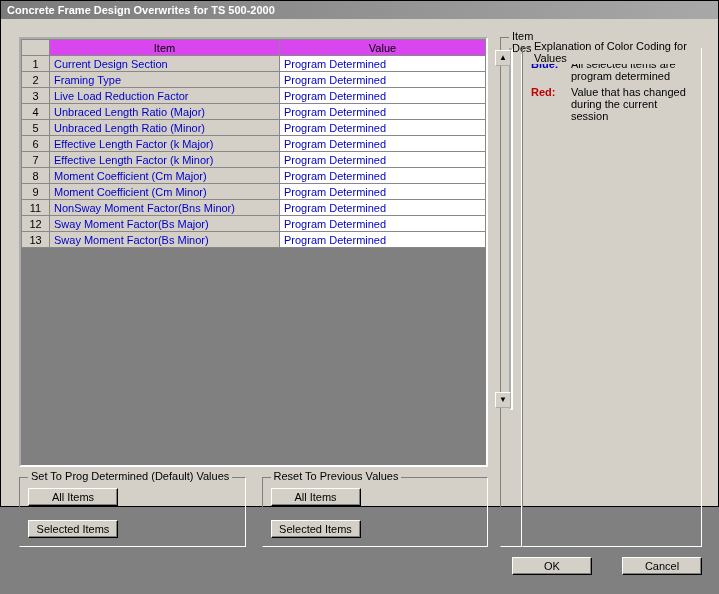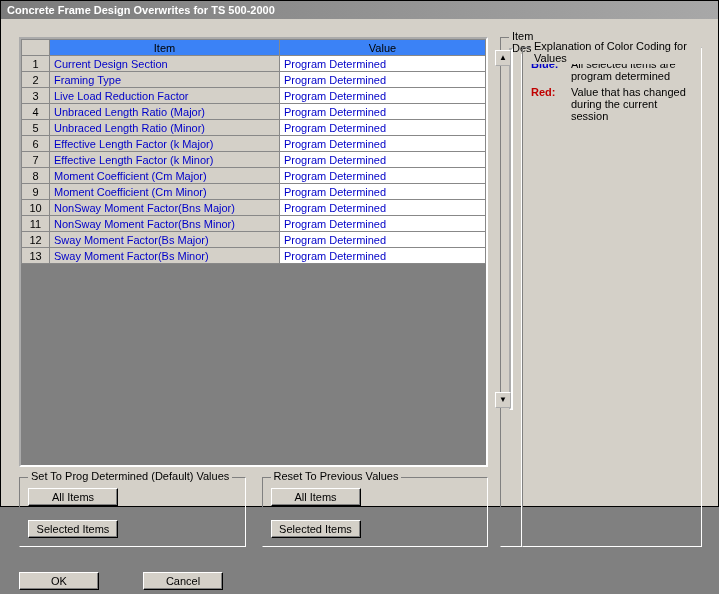--- a/index.html
+++ b/index.html
@@ -51,21 +51,21 @@
   background: #fff;
   table-layout: fixed;
 }
 .grid th, .grid td {
   border: 1px solid #888;
   padding: 1px 4px;
   height: 16px;
   font-size: 11px;
 }
 .grid th {
-  background: #3b82f6;
+  background: #d946ef;
   font-weight: normal;
   color: #000;
   text-align: center;
 }
 .grid .rownum {
   width: 26px;
   background: #d4d0c8;
   text-align: center;
   color: #000;
 }
@@ -150,23 +150,23 @@
   border-left-color: #fff;
   box-shadow: inset -1px -1px #808080, inset 1px 1px #d4d0c8;
   padding: 2px 0;
   font-size: 11px;
   width: 90px;
   text-align: center;
   cursor: pointer;
 }
 .ok-cancel {
   display: flex;
-  gap: 44px;
-  justify-content: flex-start;
-  margin-top: 25px;
+  gap: 30px;
+  justify-content: flex-end;
+  margin-top: 10px;
 }
 .ok-cancel .btn { width: 80px; }
 </style>
 </head>
 <body>
 
 <div class="window">
   <div class="titlebar">Concrete Frame Design Overwrites for TS 500-2000</div>
 
   <div class="content">
@@ -226,25 +226,20 @@
                   <td class="rownum">8</td>
                   <td class="itemcell">Moment Coefficient (Cm Major)</td>
                   <td class="valcell">Program Determined</td>
                 </tr>
                 <tr>
                   <td class="rownum">9</td>
                   <td class="itemcell">Moment Coefficient (Cm Minor)</td>
                   <td class="valcell">Program Determined</td>
                 </tr>
                 <tr>
-                  <td class="rownum">10</td>
-                  <td class="itemcell">NonSway Moment Factor(Bns Major)</td>
-                  <td class="valcell">Program Determined</td>
-                </tr>
-                <tr>
                   <td class="rownum">11</td>
                   <td class="itemcell">NonSway Moment Factor(Bns Minor)</td>
                   <td class="valcell">Program Determined</td>
                 </tr>
                 <tr>
                   <td class="rownum">12</td>
                   <td class="itemcell">Sway Moment Factor(Bs Major)</td>
                   <td class="valcell">Program Determined</td>
                 </tr>
                 <tr>

